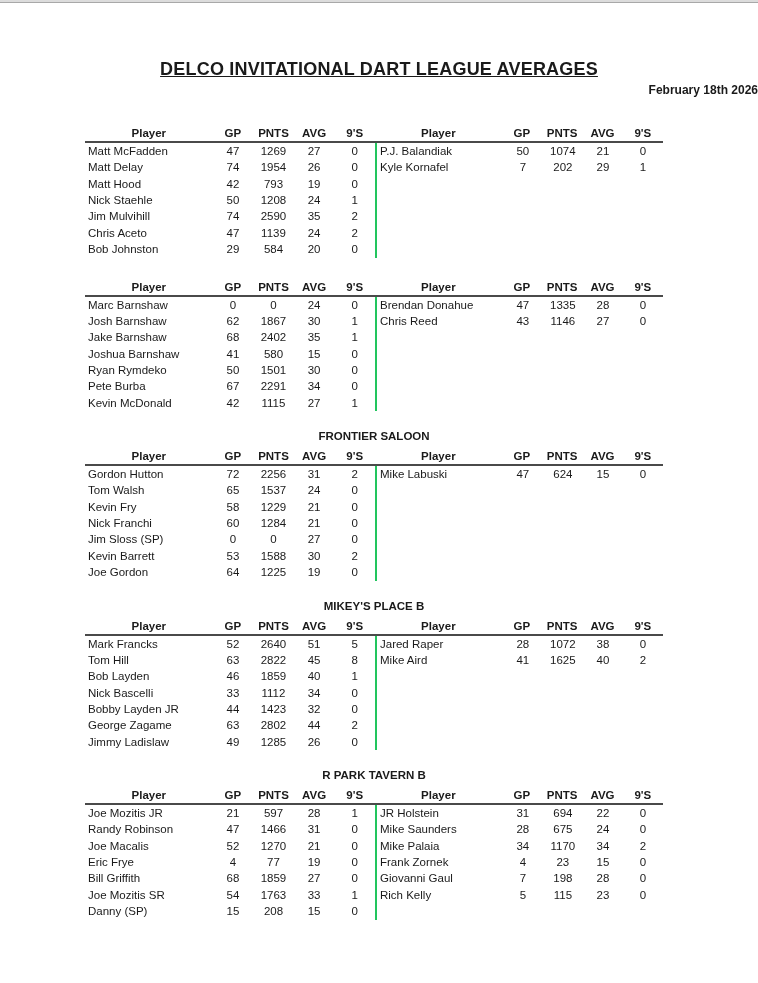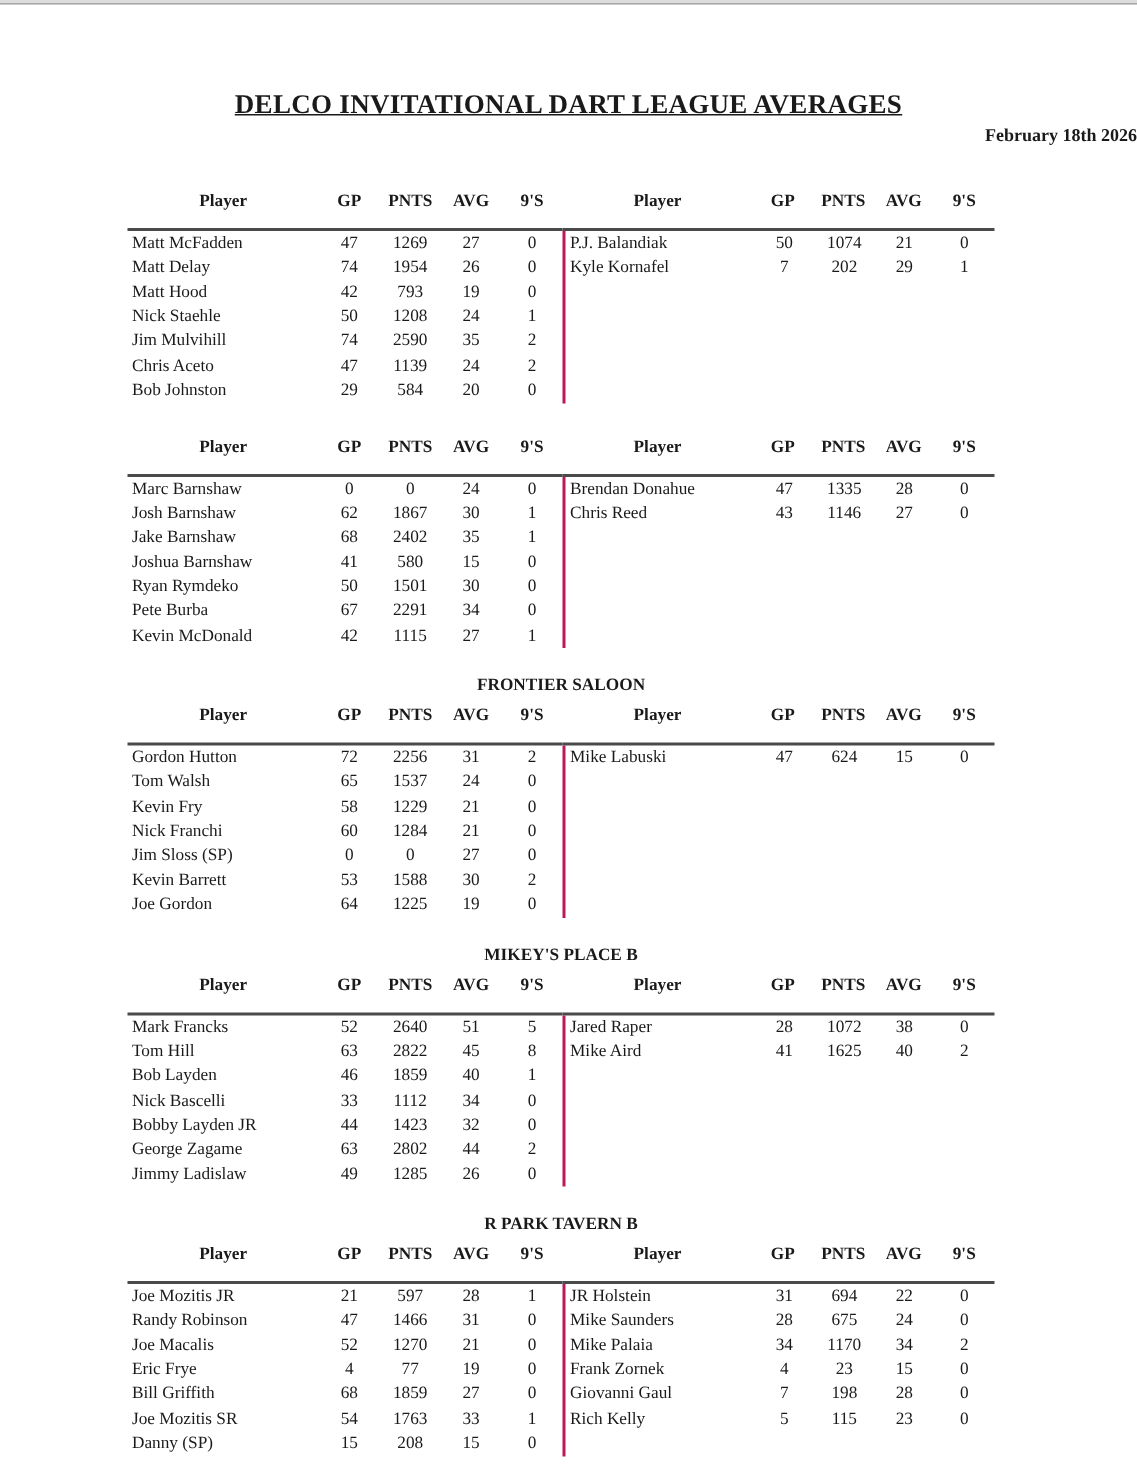--- a/index.html
+++ b/index.html
@@ -6,21 +6,21 @@
   body {
     width:758px; height:983px;
     background:#ffffff;
     font-family:"Liberation Sans", sans-serif;
     color:#1a1a1a;
     overflow:hidden;
   }
   .top-edge {
     height:2px; background:#dcdcdc; border-bottom:1px solid #a8a8a8;
   }
-  .doc { padding:56px 0 0 0;font-family:Liberation Serif, serif; }
+  .doc { padding:56px 0 0 0; }
   .doc-title {
     margin:0; text-align:center;
     font-size:18px; font-weight:bold;
     text-decoration:underline;
     letter-spacing:0.2px;
     color:#1a1a1a;
   }
   .doc-subtitle {
     margin-top:3px; text-align:right;
     font-size:12px; font-weight:bold;
@@ -31,26 +31,26 @@
     text-align:center; font-weight:bold;
     font-size:11.5px; height:16px; line-height:16px;
     white-space:nowrap;
   }
   .tables { display:flex; }
   .half { width:290px; }
   .half.right { width:288px; }
   .thead {
     display:grid; grid-template-columns:44% 14% 14% 14% 14%;
     font-weight:bold; font-size:11.5px;
-    height:18px; align-items:end; padding-bottom:12px;
+    height:18px; align-items:end; padding-bottom:2px;
     border-bottom:2px solid #4a4a4a;
   }
   .thead .col { text-align:center; white-space:nowrap; }
   .rows { min-height:114.5px; }
-  .half.right .rows { border-left:2px solid #be185d; }
+  .half.right .rows { border-left:2px solid #22c55e; }
   .row {
     display:grid; grid-template-columns:44% 14% 14% 14% 14%;
     height:16.35px; line-height:16.35px; font-size:11.5px;
   }
   .row .name { text-align:left; padding-left:3px; white-space:nowrap; overflow:hidden; }
   .row .num { text-align:center; }
 </style>
 </head>
 <body>
 

